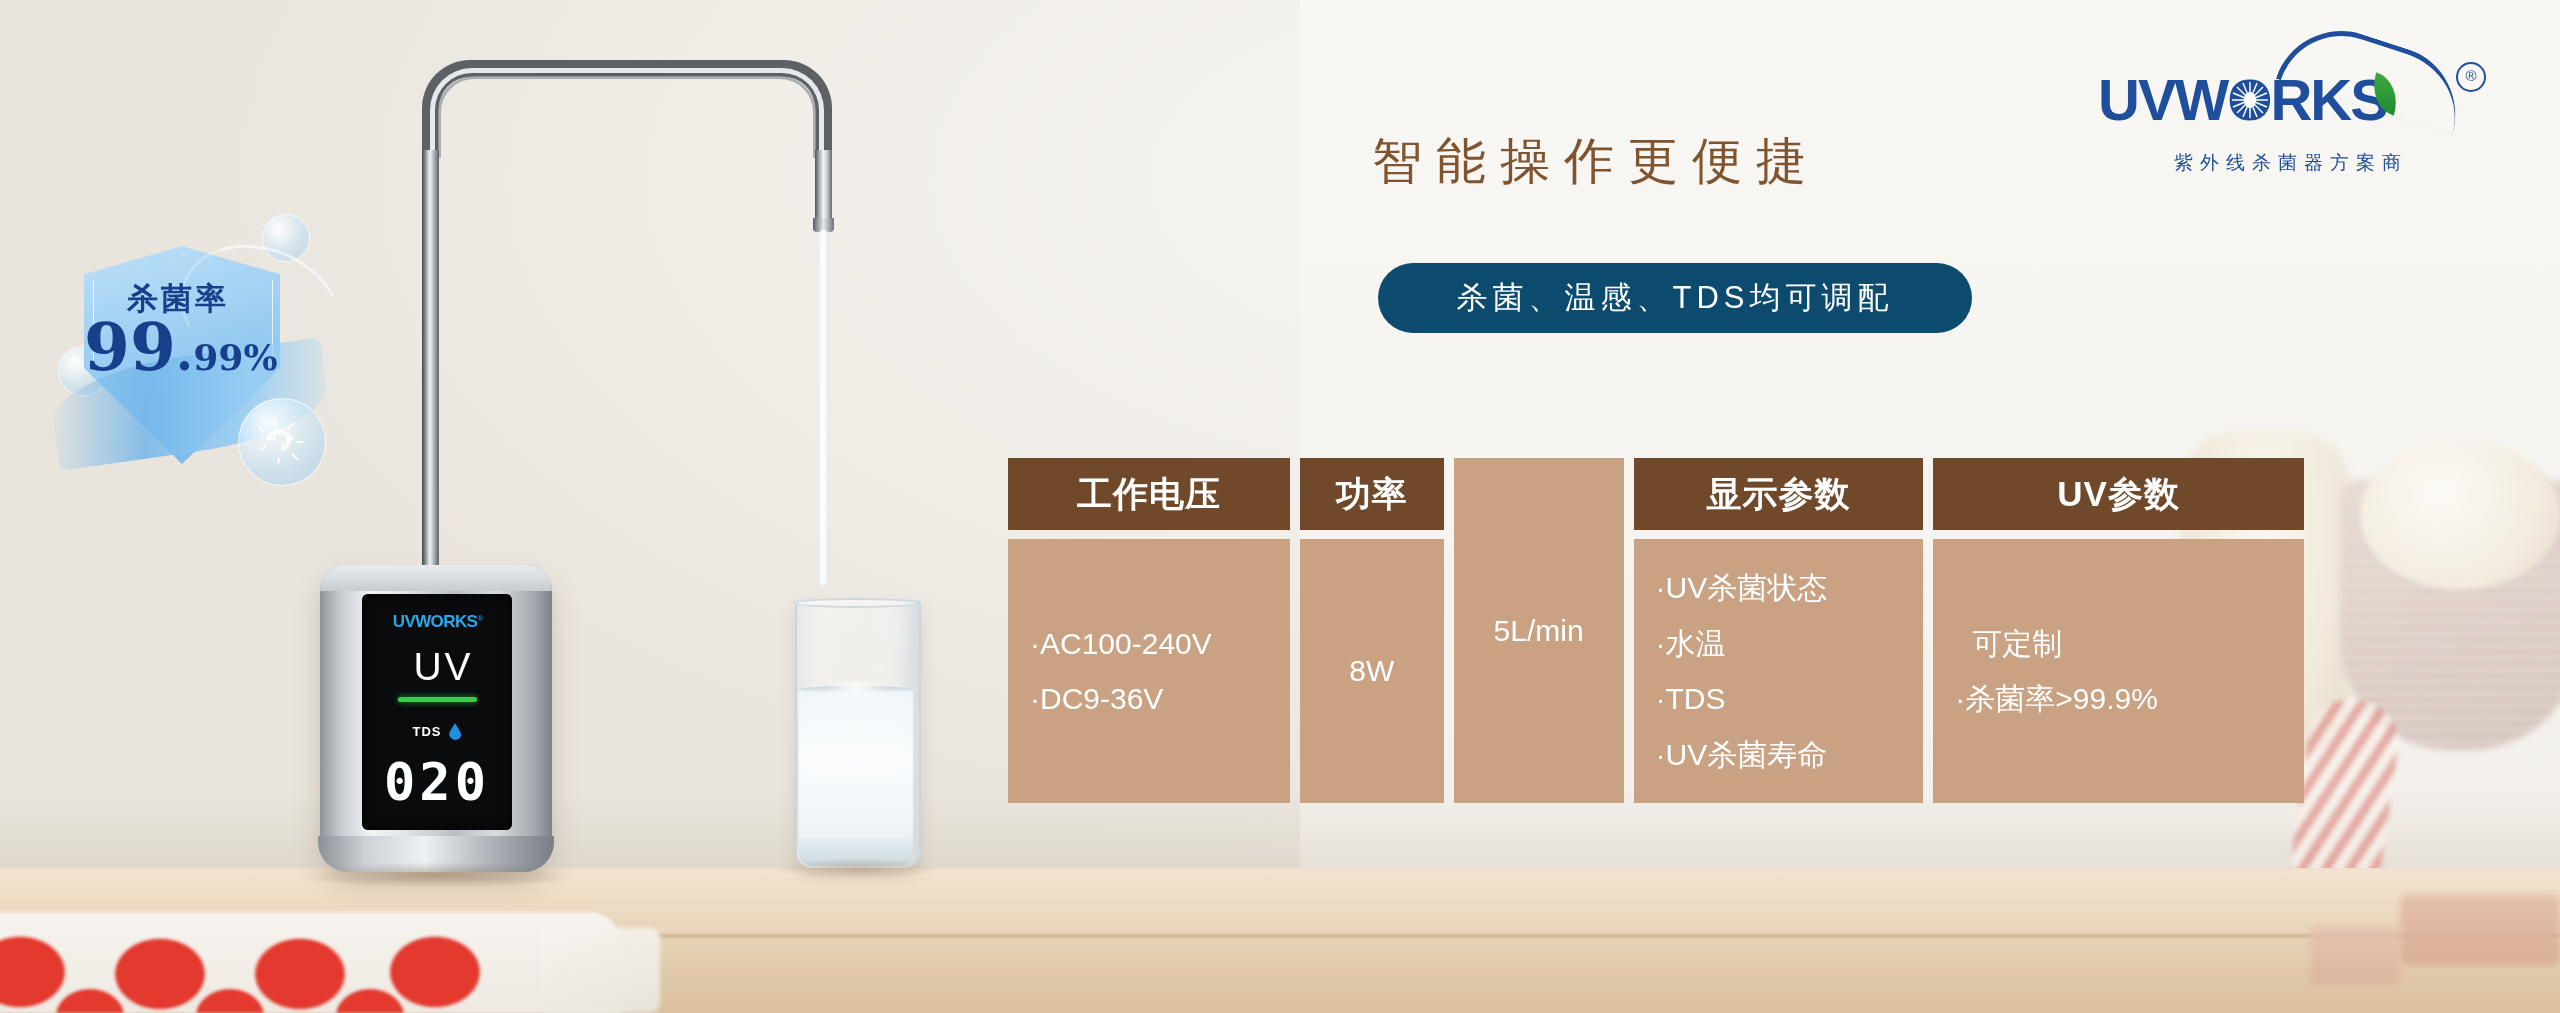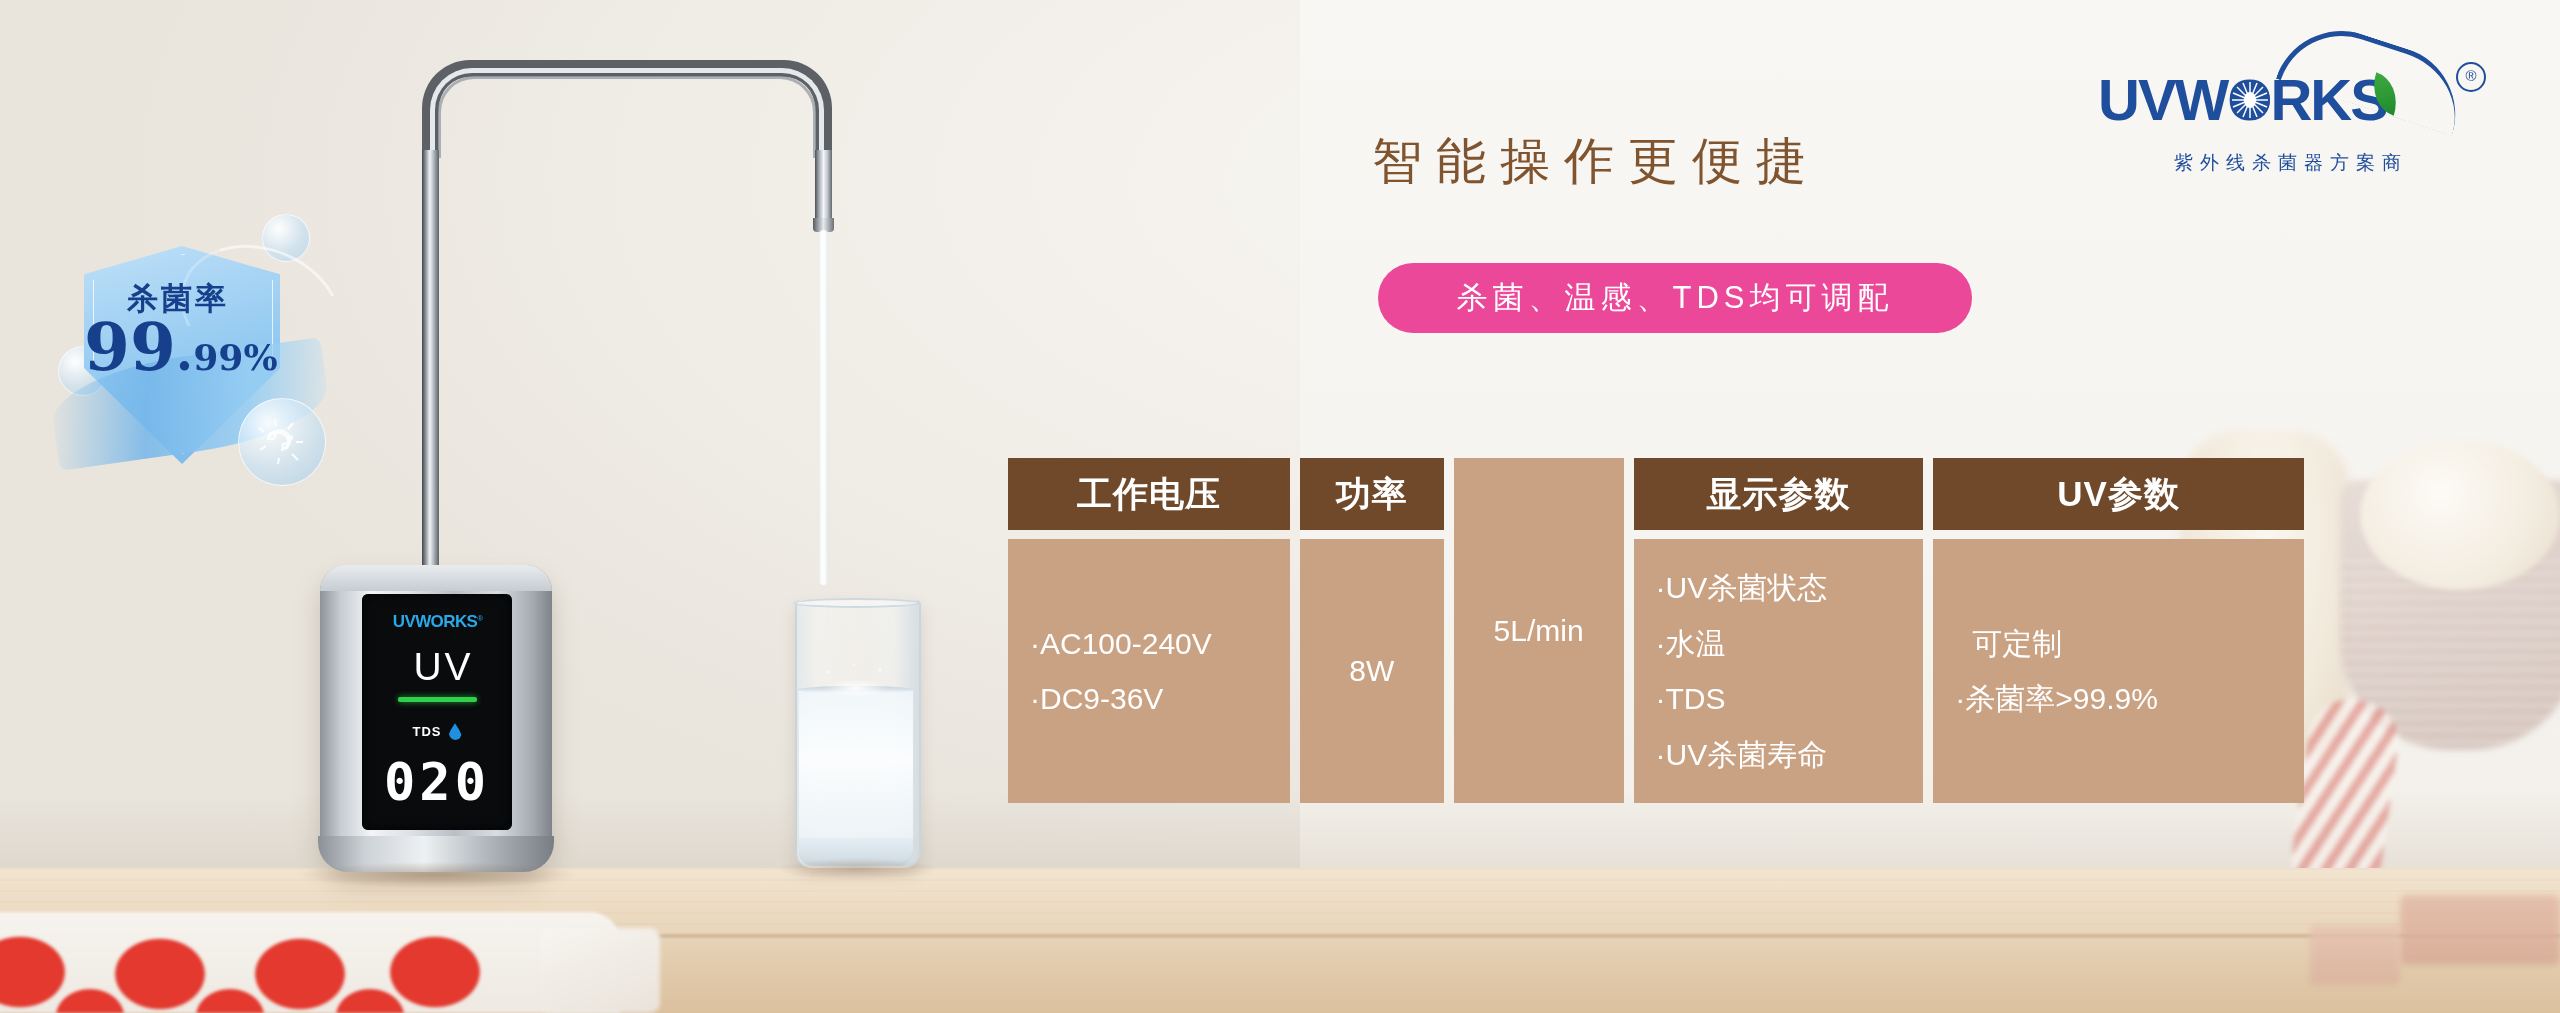--- a/index.html
+++ b/index.html
@@ -339,21 +339,21 @@
 
   
   .headline{
     position:absolute;left:1372px;top:128px;
     color:#80542e;font-size:50px;letter-spacing:14px;
     font-family:"DejaVu Serif","Liberation Serif",serif;
     white-space:nowrap;
   }
   .pill{
     position:absolute;left:1378px;top:263px;width:594px;height:70px;
-    background:#ec4899;border-radius:38px;
+    background:#0c4a6e;border-radius:38px;
     display:flex;align-items:center;justify-content:center;
   }
   .pill-text{
     color:#ffffff;font-size:31px;letter-spacing:5px;
     font-family:"Liberation Sans",sans-serif;white-space:nowrap;
   }
 
   
   .table{
     position:absolute;left:1008px;top:458px;width:1296px;height:345px;

